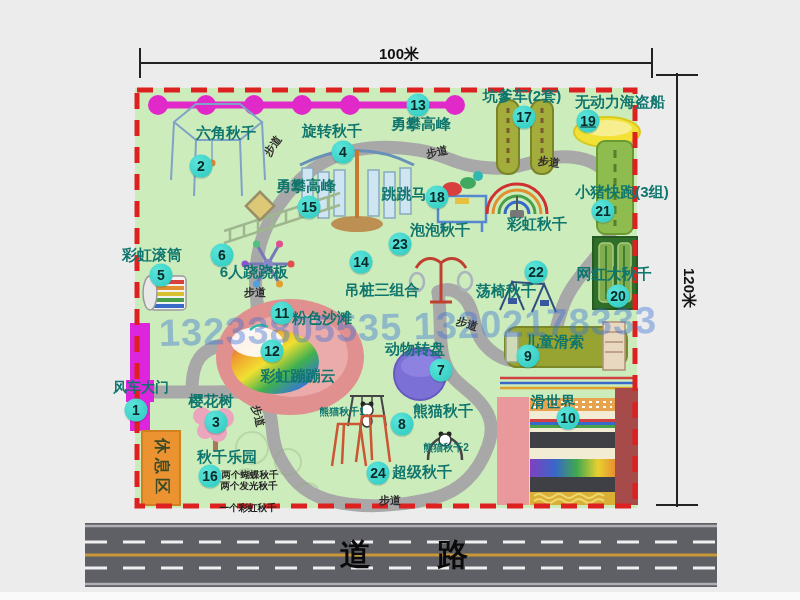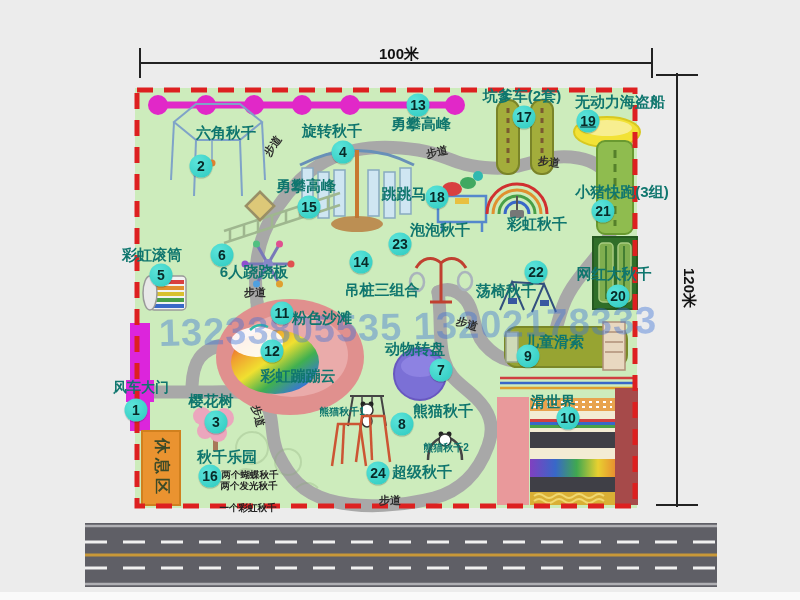--- a/index.html
+++ b/index.html
@@ -306,20 +306,21 @@
       <line x1="85" y1="542" x2="717" y2="542" stroke="#f0f0f0" stroke-width="3" stroke-dasharray="22 16"></line>
       <line x1="85" y1="568" x2="717" y2="568" stroke="#f0f0f0" stroke-width="3" stroke-dasharray="22 16"></line>
       <line x1="85" y1="555" x2="717" y2="555" stroke="#c89838" stroke-width="3"></line>
     </g>
   </svg>
 
   <div class="abs wm-blue" style="left:408px;top:327px;transform:translate(-50%,-50%) rotate(-1.5deg)">13233805535 13202178333</div>
 
   <div class="abs dim" style="left:399px;top:54px">100米</div>
   <div class="abs dim" style="left:688px;top:288px;transform:translate(-50%,-50%) rotate(90deg)">120米</div>
+  <div class="abs road-label" style="left:404px;top:555px">道 路</div>
 
   <div id="overlay">
       <div class="abs map-label" style="left: 141px; top: 388px; font-size: 14px;">风车大门</div>
       <div class="abs badge" style="left: 136px; top: 410px;">1</div>
       <div class="abs map-label" style="left: 226px; top: 133px;">六角秋千</div>
       <div class="abs badge" style="left: 201px; top: 166px;">2</div>
       <div class="abs map-label" style="left: 211px; top: 401px;">樱花树</div>
       <div class="abs badge" style="left: 216px; top: 422px;">3</div>
       <div class="abs map-label" style="left: 332px; top: 131px;">旋转秋千</div>
       <div class="abs badge" style="left: 343px; top: 152px;">4</div>

